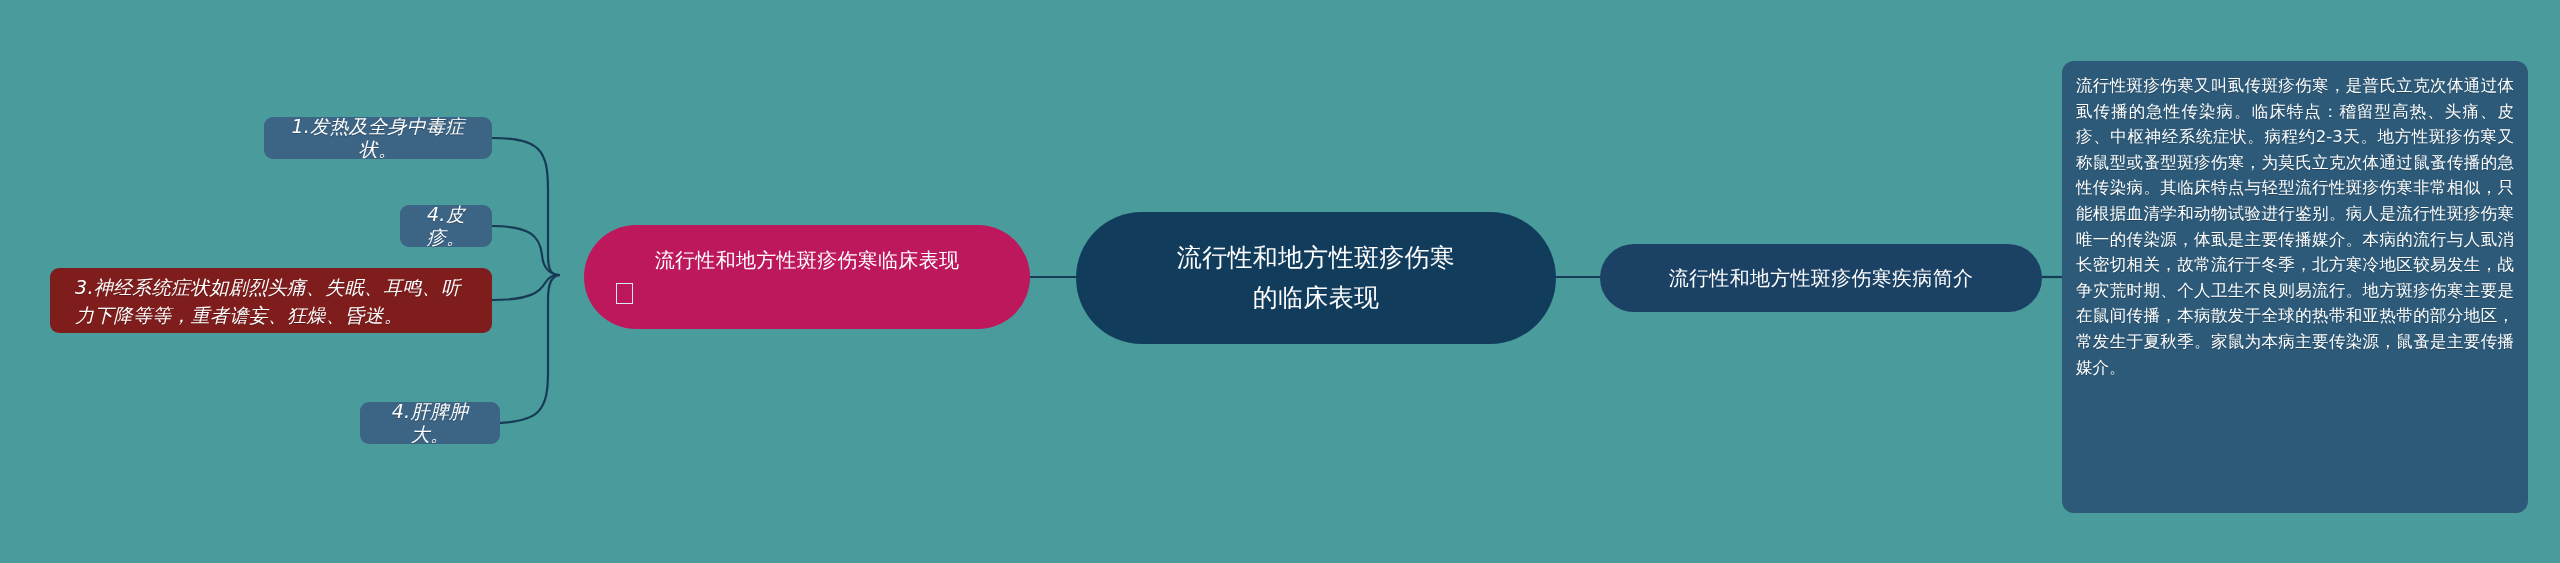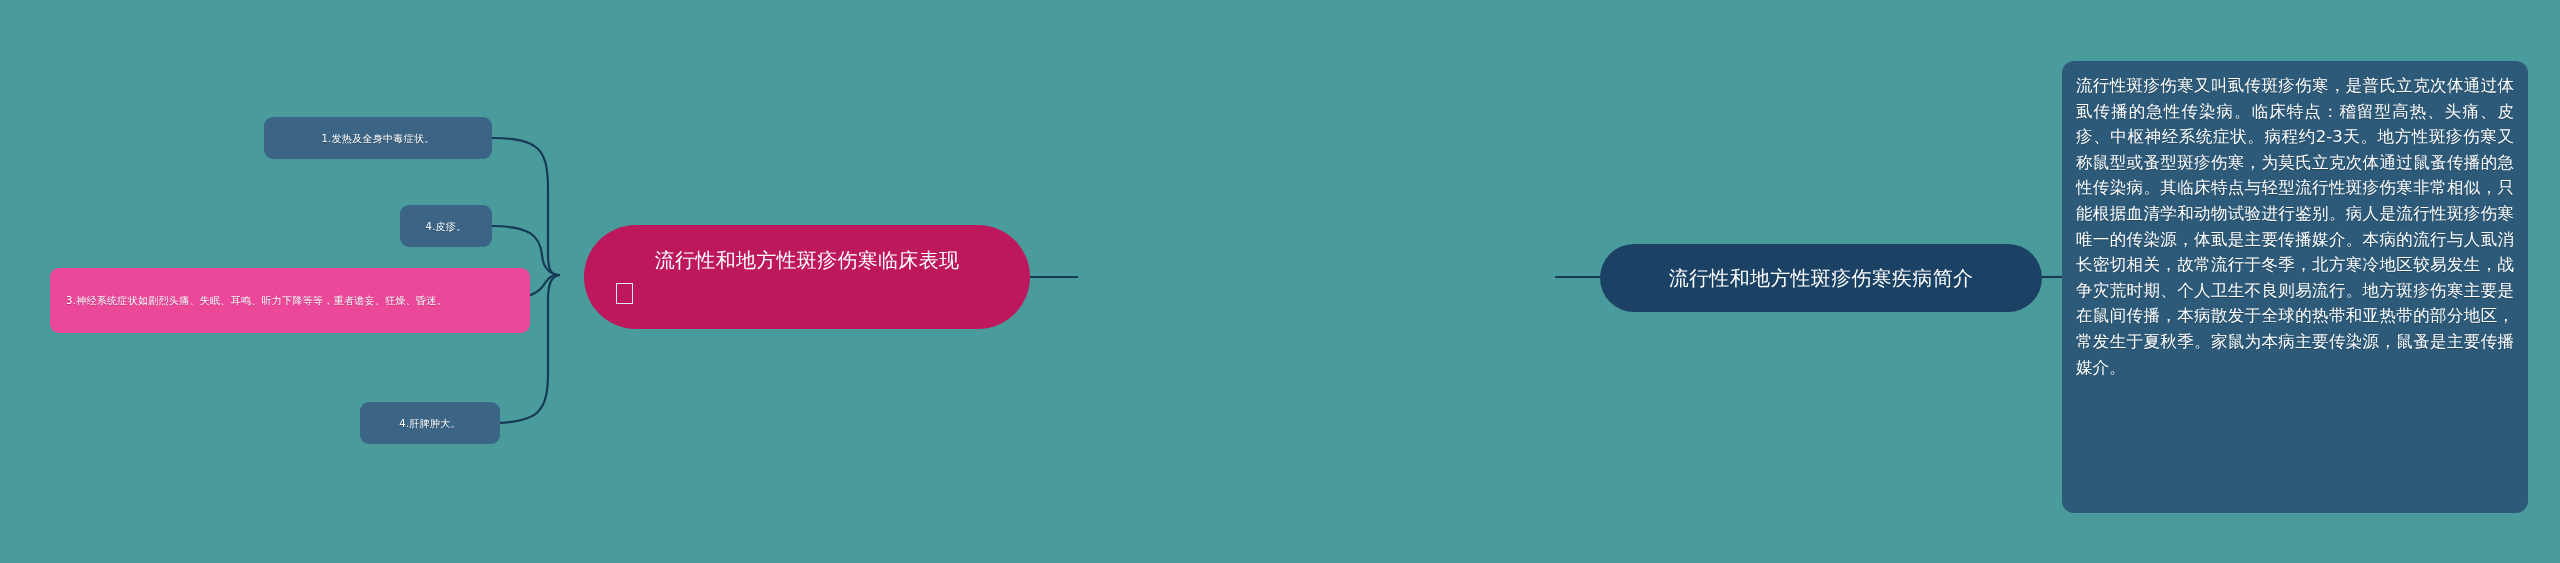--- a/index.html
+++ b/index.html
@@ -21,26 +21,27 @@
     color:#ffffff;
     background:#3a6versions;
     display:flex;
     align-items:center;
     letter-spacing:0.3px;
   }
   
   .leaf{
     background:#3c6484;
     border-radius:9px;
-    padding:7px 16px;
-    font-size:10px;
+    padding:7px 25px;
+    font-size:19px;
     line-height:23px;
     justify-content:center;
     text-align:center;
     text-shadow:0 1px 0 rgba(0,0,0,.25);
+    font-style:italic;
   }
   .leaf.multiline{ text-align:left; justify-content:flex-start; }
 
   
   .branch{
     background:#1c3f5e;
     border-radius:52px;
     padding:14px 26px;
     font-size:20px;
     line-height:34px;
@@ -109,37 +110,41 @@
   </svg>
 
   <div class="node leaf" style="left: 264px; top: 117px; width: 228px; height: 42px; background: rgb(60, 100, 132);">
     <span>1.发热及全身中毒症状。</span>
   </div>
 
   <div class="node leaf" style="left: 400px; top: 205px; width: 92px; height: 42px; background: rgb(60, 100, 132);">
     <span>4.皮疹。</span>
   </div>
 
-  <div class="node leaf multiline" style="left: 50px; top: 268px; width: 480px; height: 65px; line-height: 28px; background: #ec4899;">
+  <div class="node leaf multiline" style="left: 50px; top: 268px; width: 442px; height: 65px; line-height: 28px; background: #7f1d1d;">
     <span>3.神经系统症状如剧烈头痛、失眠、耳鸣、听力下降等等，重者谵妄、狂燥、昏迷。</span>
   </div>
 
   <div class="node leaf" style="left: 360px; top: 402px; width: 140px; height: 42px; background: rgb(60, 100, 132);">
     <span>4.肝脾肿大。</span>
   </div>
 
   <div class="node branch" style="left: 584px; top: 225px; width: 446px; height: 104px; flex-direction: column; align-items: flex-start; justify-content: center; background: #be185d;">
     <div style="width:100%;text-align:center;">
       <span>流行性和地方性斑疹伤寒临床表现</span>
     </div>
     <div style="width:100%;text-align:left;padding-left:6px;">
       <span class="tofu"></span>
     </div>
   </div>
 
+  <div class="node root" style="left: 1076px; top: 212px; width: 480px; height: 132px; flex-direction: column; justify-content: center; background: rgb(18, 60, 92);">
+    <div>流行性和地方性斑疹伤寒</div>
+    <div>的临床表现</div>
+  </div>
 
   <div class="node rbranch" style="left: 1600px; top: 244px; width: 442px; height: 68px; background: rgb(27, 66, 100);">
     <span>流行性和地方性斑疹伤寒疾病简介</span>
   </div>
 
   <div class="panel" style="position: absolute; left: 2062px; top: 55px; width: 438px; height: 428px; background: rgb(45, 90, 120); margin-top: 6px;">
     <span>流行性斑疹伤寒又叫虱传斑疹伤寒，是普氏立克次体通过体虱传播的急性传染病。临床特点：稽留型高热、头痛、皮疹、中枢神经系统症状。病程约2-3天。地方性斑疹伤寒又称鼠型或蚤型斑疹伤寒，为莫氏立克次体通过鼠蚤传播的急性传染病。其临床特点与轻型流行性斑疹伤寒非常相似，只能根据血清学和动物试验进行鉴别。病人是流行性斑疹伤寒唯一的传染源，体虱是主要传播媒介。本病的流行与人虱消长密切相关，故常流行于冬季，北方寒冷地区较易发生，战争灾荒时期、个人卫生不良则易流行。地方斑疹伤寒主要是在鼠间传播，本病散发于全球的热带和亚热带的部分地区，常发生于夏秋季。家鼠为本病主要传染源，鼠蚤是主要传播媒介。</span>
   </div>
 
 </div>

